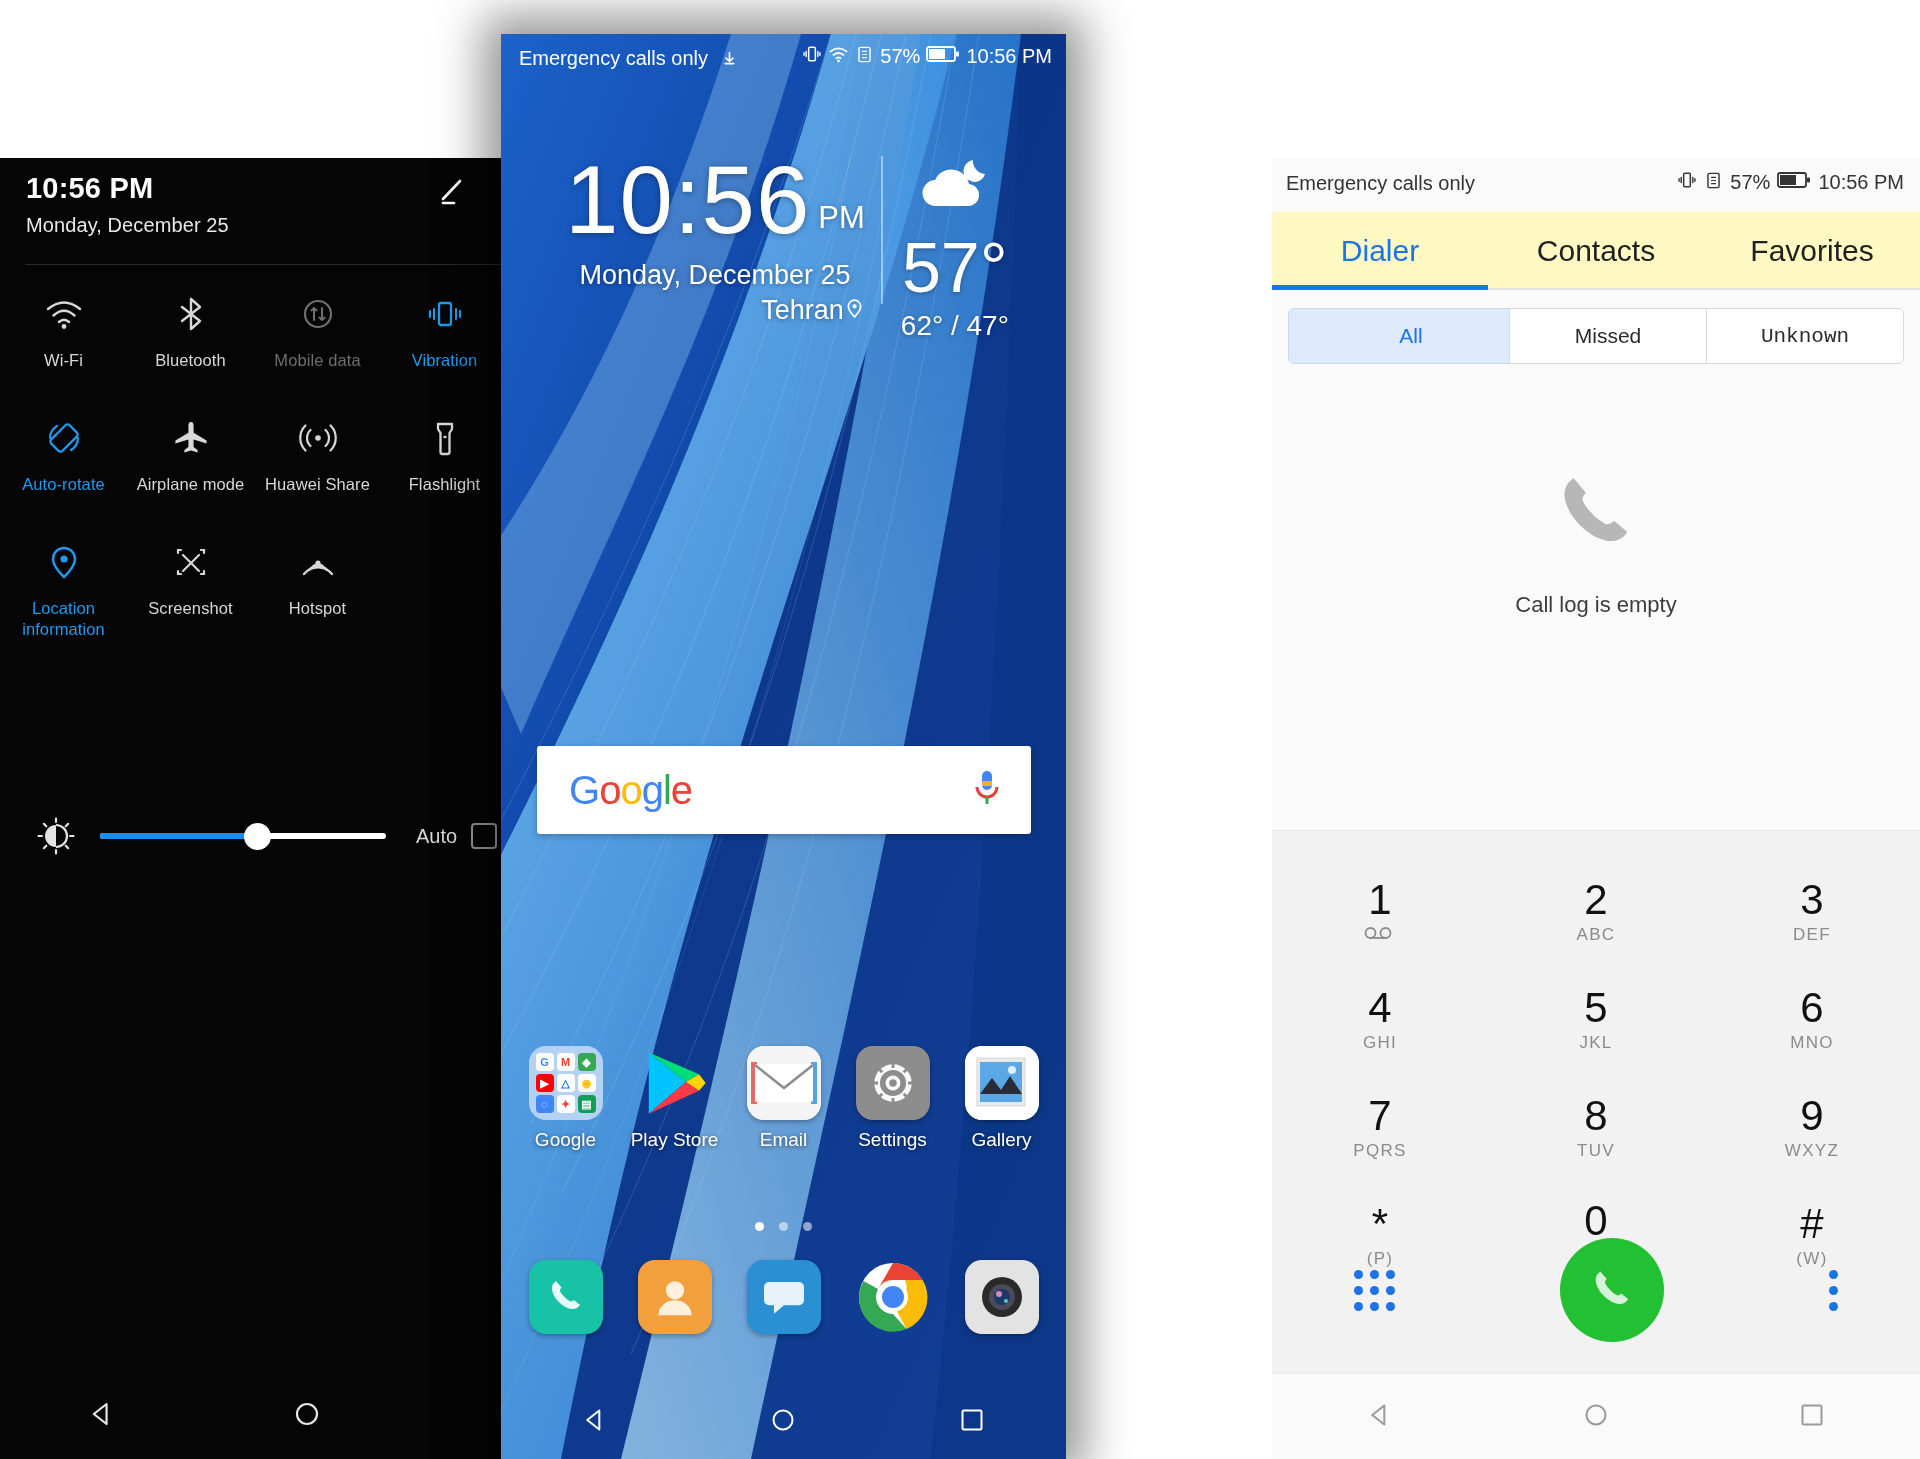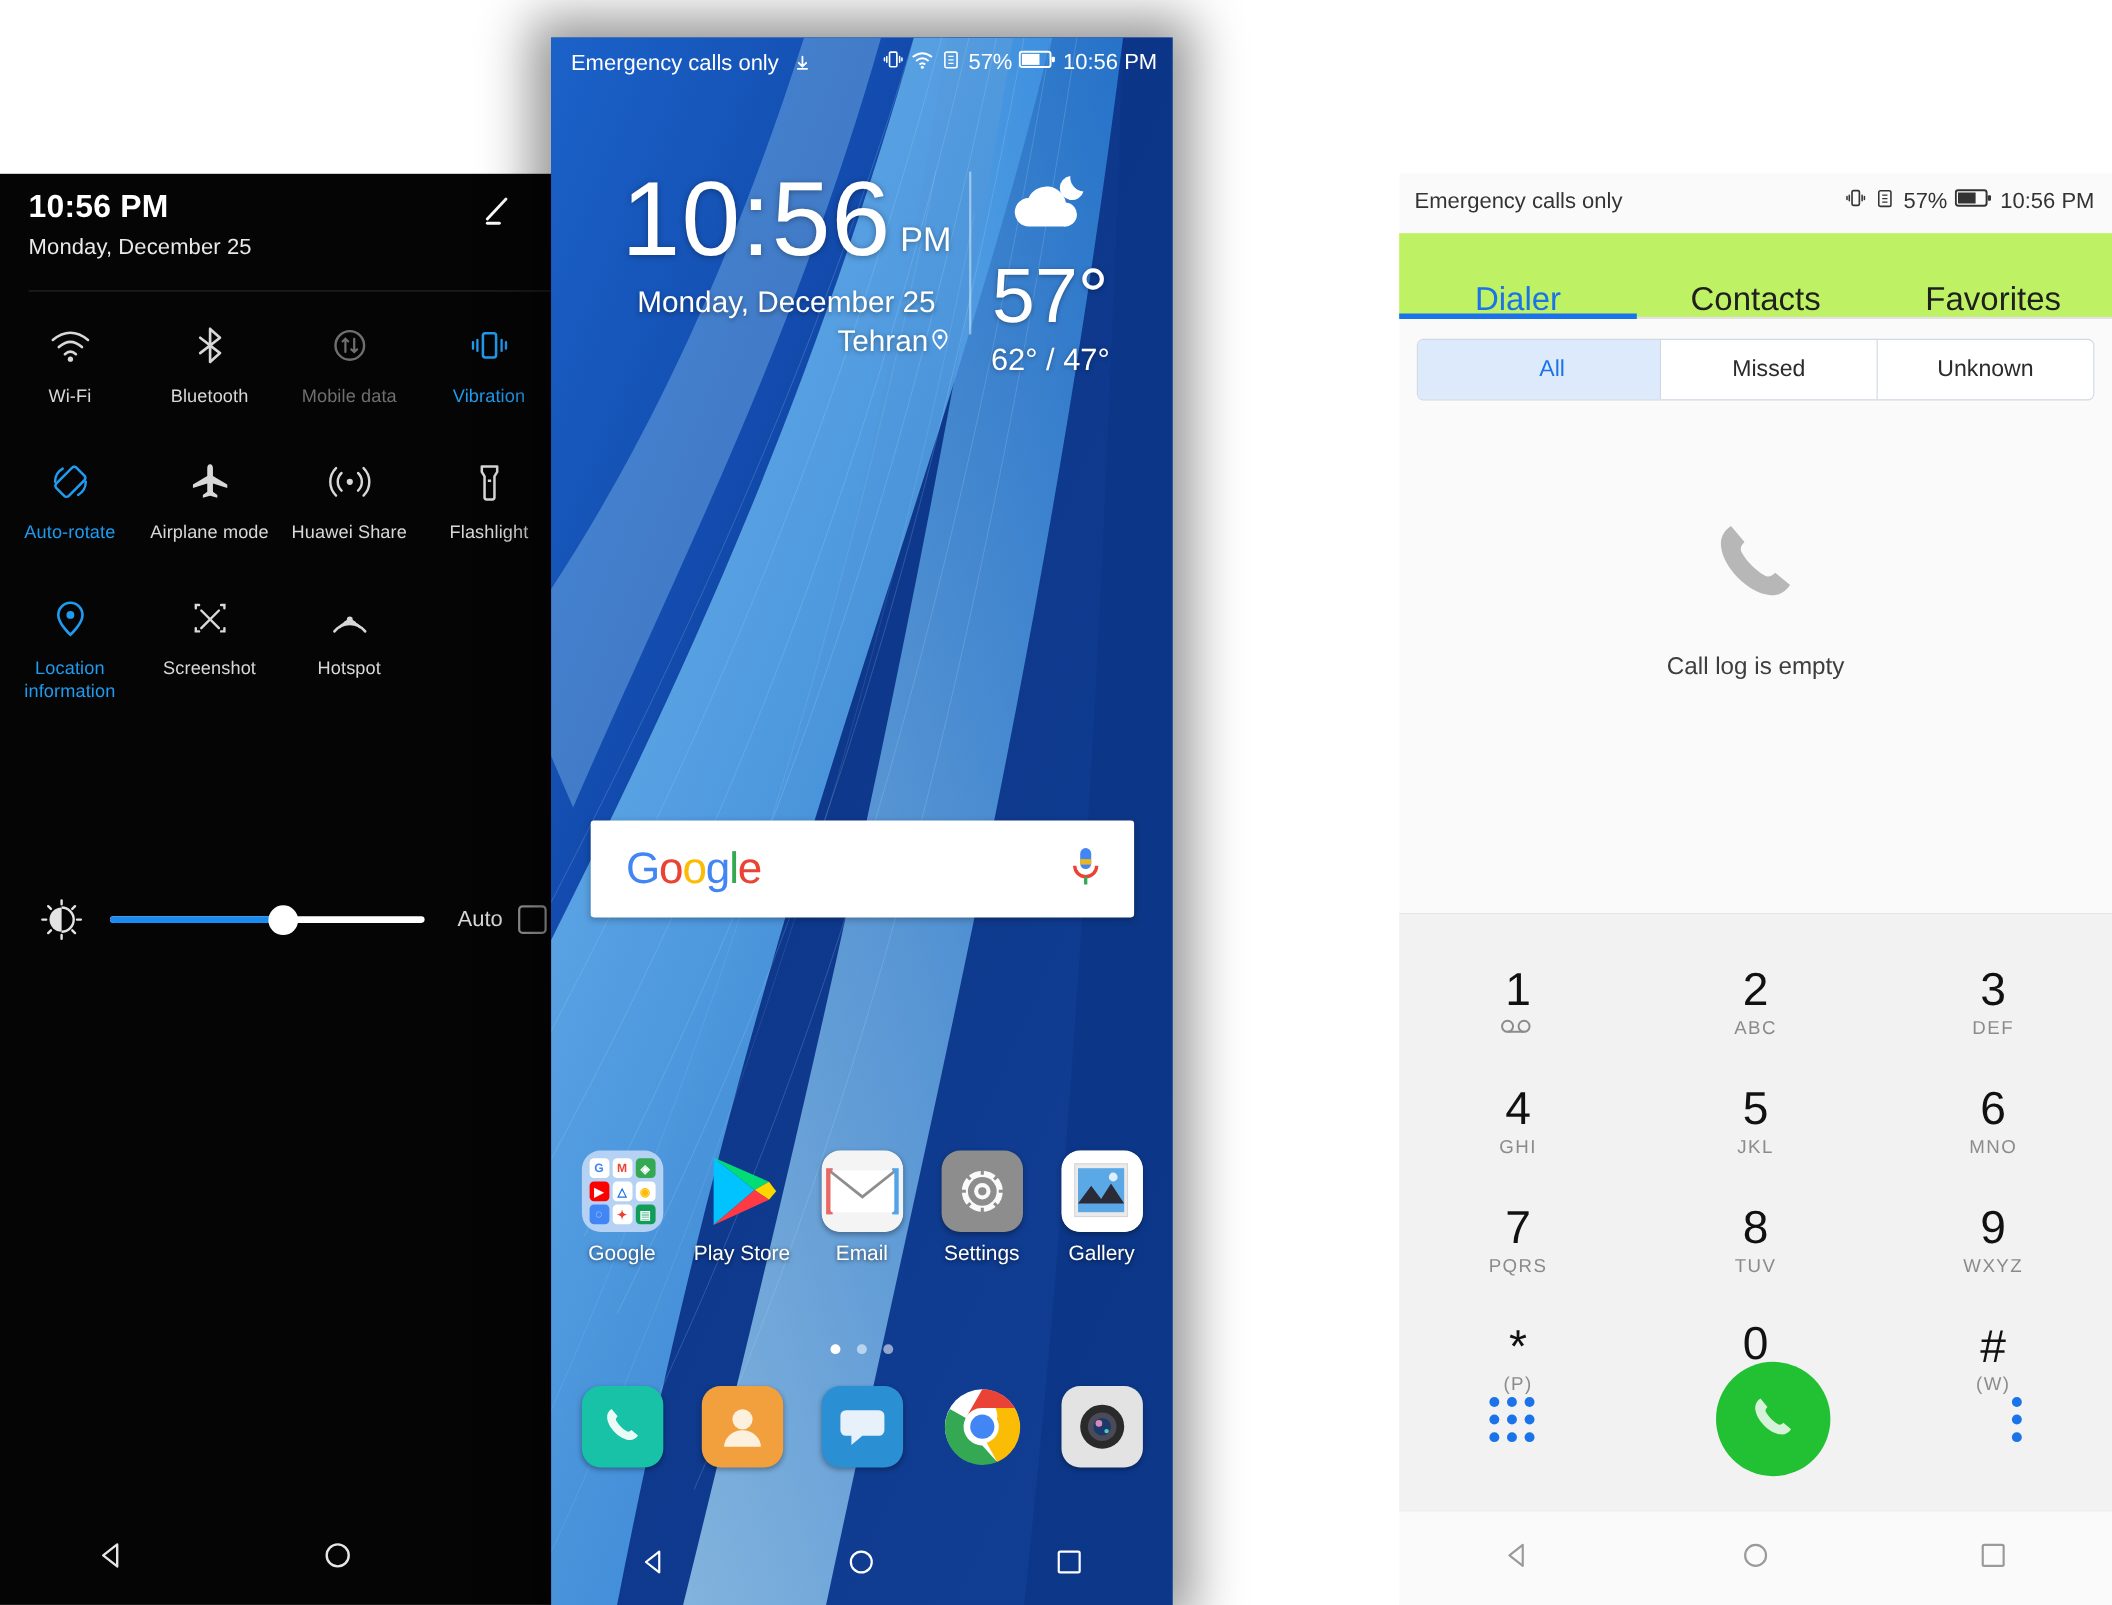--- a/index.html
+++ b/index.html
@@ -96,22 +96,22 @@
   }
   #dl-carrier {
     position: absolute; left: 14px; top: 14px; font-size: 20px; color: #333;
   }
   #dl-status-right {
     position: absolute; right: 16px; top: 12px;
     display: flex; align-items: center; gap: 7px;
     font-size: 20px; color: #333;
   }
   #dl-tabs {
-    position: relative; height: 78px; background: #bef264;
-    display: flex; align-items: flex-end;
+    position: relative; height: 78px; background: #fef9c3;
+    display: flex; align-items: center;
   }
   .dl-tab {
     flex: 1; text-align: center; font-size: 30px; color: #1f1f1f;
   }
   .dl-tab.active { color: #1a73e8; }
   #dl-tab-underline {
     position: absolute; left: 0px; bottom: 0; width: 216px; height: 5px;
     background: #1a73e8;
   }
   #dl-tabs-base {
@@ -120,21 +120,21 @@
   }
   #dl-segment {
     margin: 18px 16px 0 16px; height: 56px;
     border: 1px solid #cfd8e3; border-radius: 6px; overflow: hidden;
     display: flex; background: #fff;
   }
   .dl-seg {
     flex: 1; display: flex; align-items: center; justify-content: center;
     font-size: 21px; color: #2b2b2b; border-right: 1px solid #cfd8e3;
   }
-  .dl-seg:last-child { border-right: none; }
+  .dl-seg:last-child { border-right: none; font-family: Liberation Mono, monospace; }
   .dl-seg.active { background: #ddeafc; color: #1a73e8; padding-left: 24px; }
   #dl-empty {
     position: absolute; left: 0; top: 300px; width: 648px;
     display: flex; flex-direction: column; align-items: center;
   }
   #dl-empty-label { margin-top: 18px; font-size: 22px; color: #3d3d3d; }
   #dl-keypad-wrap {
     position: absolute; left: 0; top: 672px; width: 648px; bottom: 86px;
     background: #f2f2f2; border-top: 1px solid #e6e6e6;
   }

